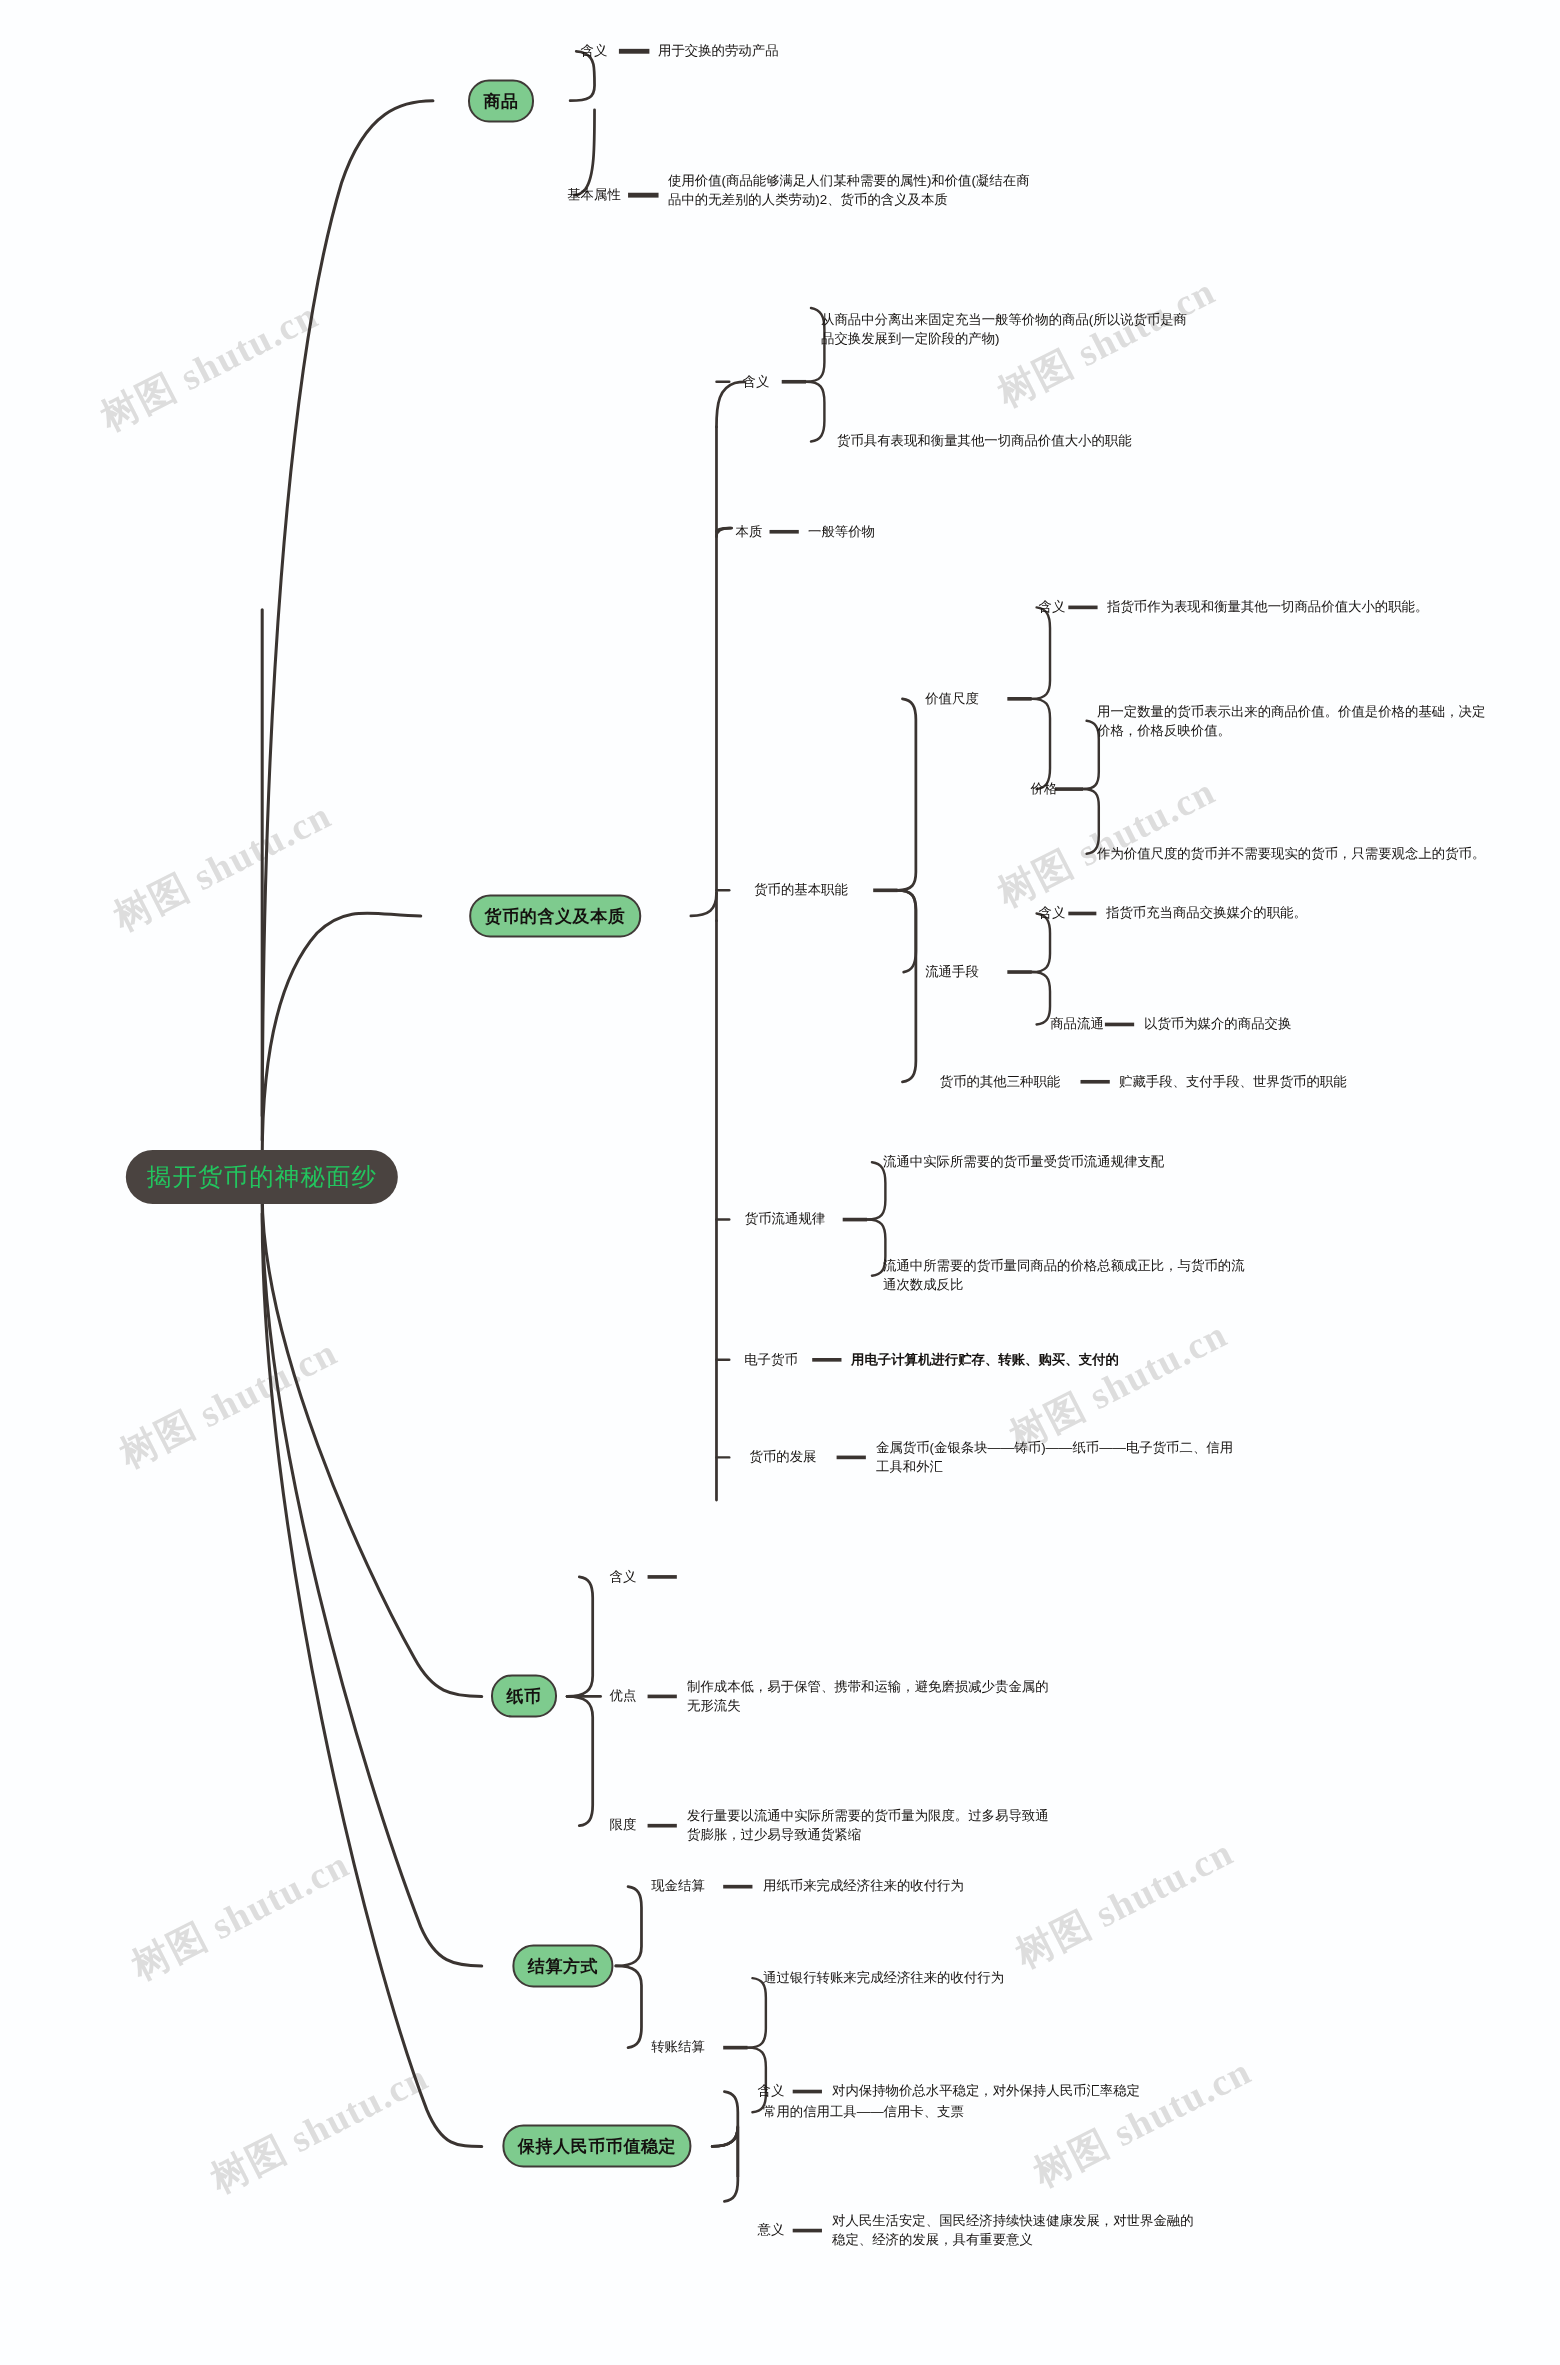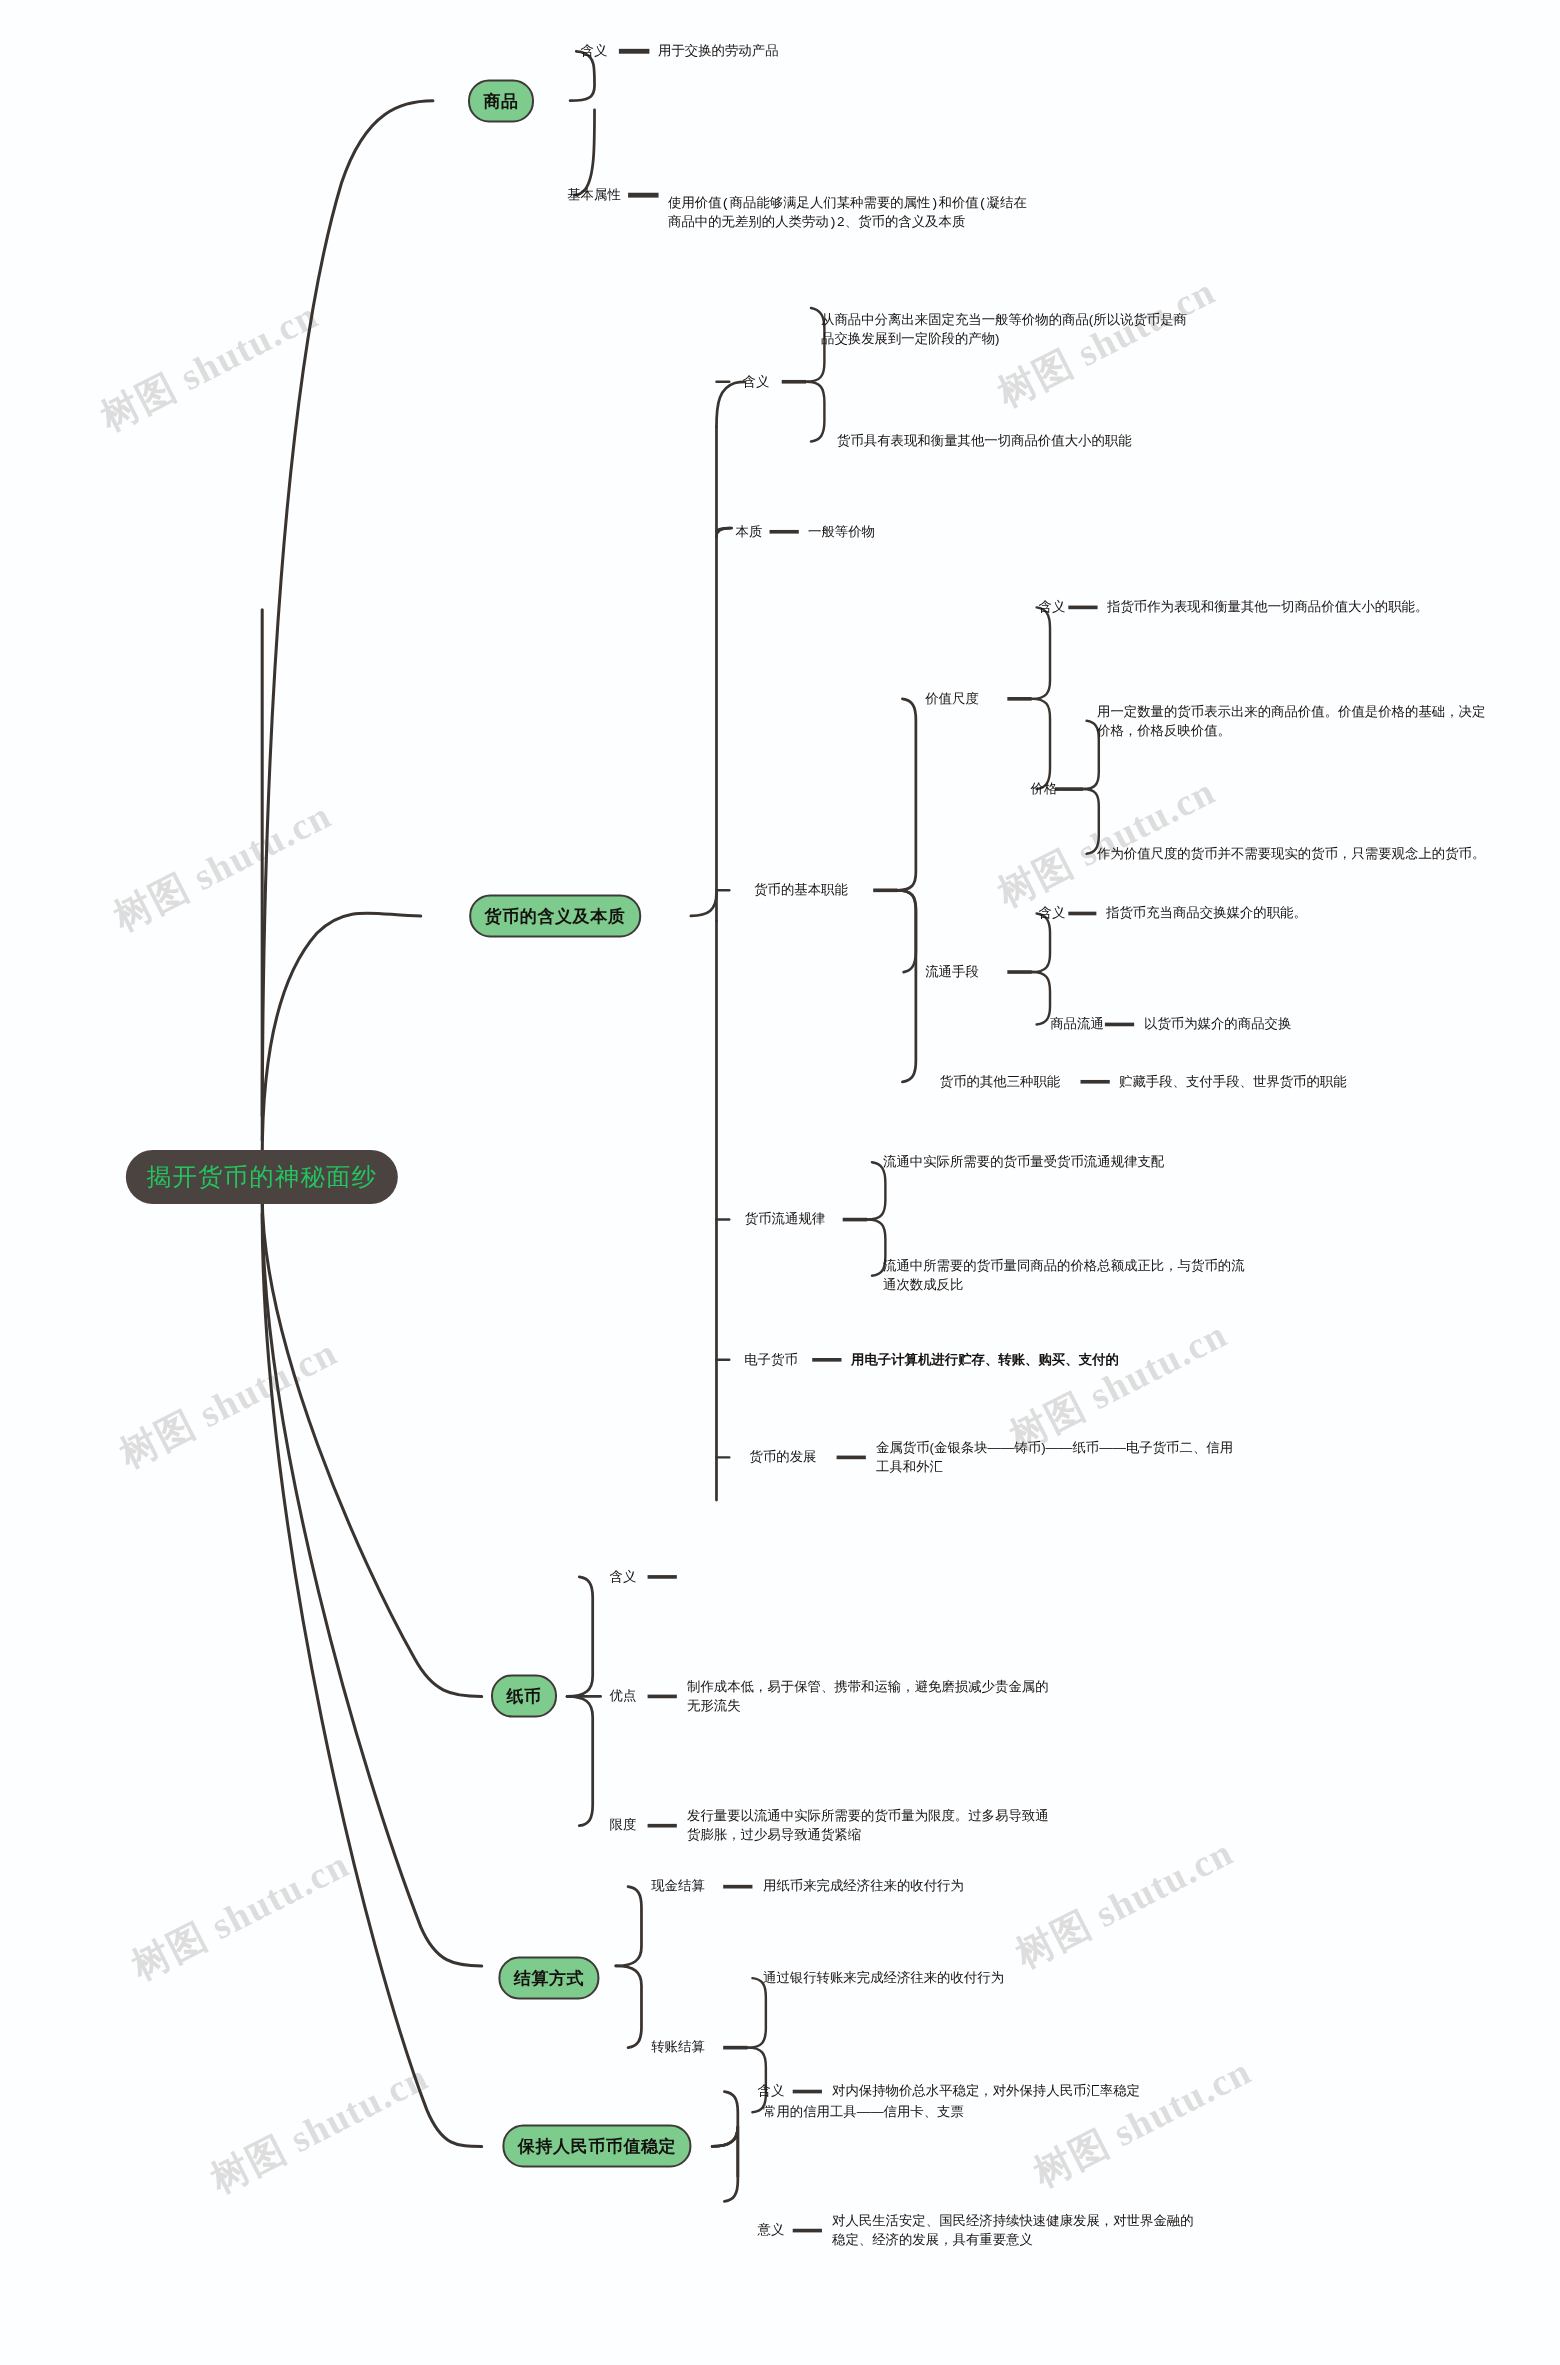--- a/index.html
+++ b/index.html
@@ -187,21 +187,21 @@
   </svg>
 
   <div class="node root anchor-c" style="left:262px;top:1177px;">揭开货币的神秘面纱</div>
 
   <div class="node topic anchor-c" style="left:501px;top:101px;">商品</div>
 
   <div class="node label anchor-c" style="left:594px;top:51px;">含义</div>
   <div class="node leaf nw anchor-r" style="left:658px;top:51px;">用于交换的劳动产品</div>
 
   <div class="node label anchor-c" style="left:594px;top:195px;">基本属性</div>
-  <div class="node leaf w2 anchor-r" style="left:668px;top:213px;font-family:Liberation Mono, monospace;">使用价值(商品能够满足人们某种需要的属性)和价值(凝结在商品中的无差别的人类劳动)2、货币的含义及本质</div>
+  <div class="node leaf w2 anchor-r" style="left:668px;top:190px;">使用价值(商品能够满足人们某种需要的属性)和价值(凝结在商品中的无差别的人类劳动)2、货币的含义及本质</div>
 
   <div class="node topic anchor-c" style="left:555px;top:916px;">货币的含义及本质</div>
 
   <div class="node label anchor-c" style="left:756px;top:382px;">含义</div>
   <div class="node leaf w2 anchor-r" style="left:821px;top:329px;">从商品中分离出来固定充当一般等价物的商品(所以说货币是商品交换发展到一定阶段的产物)</div>
   <div class="node leaf w2 anchor-r" style="left:821px;top:441px;margin-left:16px;">货币具有表现和衡量其他一切商品价值大小的职能</div>
 
   <div class="node label anchor-c" style="left:749px;top:532px;">本质</div>
   <div class="node leaf nw anchor-r" style="left:808px;top:532px;">一般等价物</div>
 
@@ -236,21 +236,21 @@
   <div class="node topic anchor-c" style="left:524px;top:1696px;">纸币</div>
 
   <div class="node label anchor-c" style="left:623px;top:1577px;">含义</div>
 
   <div class="node label anchor-c" style="left:623px;top:1696px;">优点</div>
   <div class="node leaf w2 anchor-r" style="left:687px;top:1696px;">制作成本低，易于保管、携带和运输，避免磨损减少贵金属的无形流失</div>
 
   <div class="node label anchor-c" style="left:623px;top:1825px;">限度</div>
   <div class="node leaf w2 anchor-r" style="left:687px;top:1825px;">发行量要以流通中实际所需要的货币量为限度。过多易导致通货膨胀，过少易导致通货紧缩</div>
 
-  <div class="node topic anchor-c" style="left:549px;top:1966px;margin-top:12px;">结算方式</div>
+  <div class="node topic anchor-c" style="left:563px;top:1966px;">结算方式</div>
 
   <div class="node label anchor-c" style="left:678px;top:1886px;">现金结算</div>
   <div class="node leaf nw anchor-r" style="left:763px;top:1886px;">用纸币来完成经济往来的收付行为</div>
 
   <div class="node label anchor-c" style="left:678px;top:2047px;">转账结算</div>
   <div class="node leaf nw anchor-r" style="left:763px;top:1978px;">通过银行转账来完成经济往来的收付行为</div>
   <div class="node leaf nw anchor-r" style="left:763px;top:2112px;">常用的信用工具——信用卡、支票</div>
 
   <div class="node topic anchor-c" style="left:597px;top:2146px;">保持人民币币值稳定</div>
 

